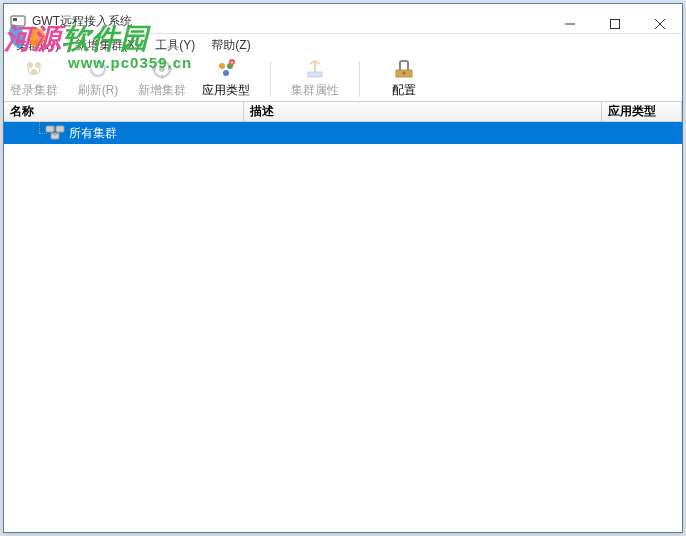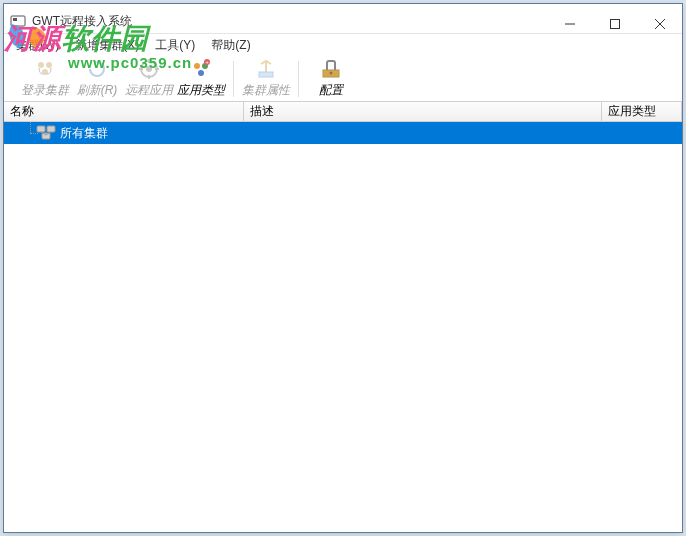--- a/index.html
+++ b/index.html
@@ -9,41 +9,41 @@
     .titlebar { height: 30px; display: flex; align-items: center; padding: 5px 0 0 6px; border-bottom: 1px solid #e5e5e5; }
     .title-icon { width: 16px; height: 16px; margin-right: 6px; }
     .title-text { font-size: 12px; color: #333; flex: 1; }
     .win-controls { display: flex; height: 100%; }
     .win-btn { width: 45px; height: 29px; display: flex; align-items: center; justify-content: center; cursor: pointer; }
     .win-btn svg { width: 10px; height: 10px; }
     
     .menubar { height: 22px; display: flex; align-items: center; padding: 0 4px; font-size: 12px; }
     .menu-item { padding: 2px 8px; cursor: pointer; color: #333; }
     
-    .toolbar { height: 46px; display: flex; align-items: center; padding: 2px 17px; border-bottom: 1px solid #d0d0d0; gap: 4px; position: relative; font-style: italic; }
+    .toolbar { height: 46px; display: flex; align-items: center; padding: 2px 6px; border-bottom: 1px solid #d0d0d0; gap: 16px; position: relative; }
     .tool-btn { width: 48px; height: 42px; display: flex; flex-direction: column; align-items: center; justify-content: center; cursor: pointer; font-size: 12px; gap: 2px; }
     .tool-btn.disabled { color: #a0a0a0; cursor: default; }
     .tool-btn.disabled .tool-icon { opacity: 0.45; }
     .tool-icon { width: 22px; height: 22px; display: flex; align-items: center; justify-content: center; }
     .tool-sep { width: 1px; height: 36px; background: #e0e0e0; margin: 0 4px; }
     
     .watermark { position: absolute; left: 0px; top: 16px; font-size: 28px; font-weight: bold; font-style: italic; pointer-events: none; z-index: 10; font-family: "Arial", sans-serif; letter-spacing: 1px; }
     .wm1 { color: #ec4899; }
     .wm2 { color: #3bb54a; }
     .wm-url { position: absolute; left: 64px; top: 50px; font-size: 15px; color: #3bb54a; font-weight: bold; pointer-events: none; z-index: 10; letter-spacing: 1px; }
     .wm-logo { position: absolute; left: 2px; top: 18px; width: 44px; height: 30px; z-index: 9; pointer-events: none; }
     
-    .columns { height: 20px; display: flex; background: linear-gradient(#fdfdfd, #f0f0f0); border-bottom: 1px solid #d0d0d0; font-size: 12px; }
+    .columns { height: 20px; display: flex; background: linear-gradient(#fdfdfd, #f0f0f0); border-bottom: 1px solid #d0d0d0; font-size: 12px; font-weight: bold; }
     .col { padding: 2px 6px; border-right: 1px solid #d0d0d0; display: flex; align-items: center; }
     .col-name { width: 240px; }
     .col-desc { flex: 1; }
     .col-type { width: 80px; }
     
     .tree { flex: 1; overflow: auto; font-size: 12px; }
-    .tree-row { height: 22px; display: flex; align-items: center; padding-left: 20px; }
+    .tree-row { height: 22px; display: flex; align-items: center; padding-left: 29px; }
     .tree-row.selected { background: #0078d7; color: #fff; }
     .tree-line { width: 12px; height: 22px; position: relative; }
     .tree-line::before { content: ""; position: absolute; left: 6px; top: 0; bottom: 50%; border-left: 1px dotted #999; }
     .tree-line::after { content: ""; position: absolute; left: 6px; top: 50%; width: 8px; border-top: 1px dotted #999; }
     .tree-icon { width: 20px; height: 18px; margin-right: 4px; }
     
     .content { position: absolute; top: 98px; left: 0; right: 0; bottom: 0; display: flex; flex-direction: column; background: #fff; }
   </style>
 </head>
 <body>
@@ -118,21 +118,21 @@
       <span class="tool-icon">
         <svg viewBox="0 0 22 22">
             <circle cx="11" cy="11" r="8" fill="none" stroke="#888" stroke-width="2"></circle>
             <circle cx="11" cy="11" r="3" fill="#888"></circle>
             <line x1="11" y1="1" x2="11" y2="5" stroke="#888" stroke-width="2"></line>
             <line x1="11" y1="17" x2="11" y2="21" stroke="#888" stroke-width="2"></line>
             <line x1="1" y1="11" x2="5" y2="11" stroke="#888" stroke-width="2"></line>
             <line x1="17" y1="11" x2="21" y2="11" stroke="#888" stroke-width="2"></line>
           </svg>
       </span>
-      <span>远程应用</span>
+      <span>新增集群</span>
     </div>
     <div class="tool-btn">
       <span class="tool-icon">
         <svg viewBox="0 0 22 22">
             <circle cx="7" cy="8" r="3" fill="#e8a03d"></circle>
             <circle cx="15" cy="8" r="3" fill="#5a9e5a"></circle>
             <circle cx="11" cy="15" r="3" fill="#5a7fc9"></circle>
             <circle cx="17" cy="4" r="3" fill="#e85d5d"></circle>
             <text x="17" y="6" font-size="6" fill="#fff" text-anchor="middle">+</text>
           </svg>

